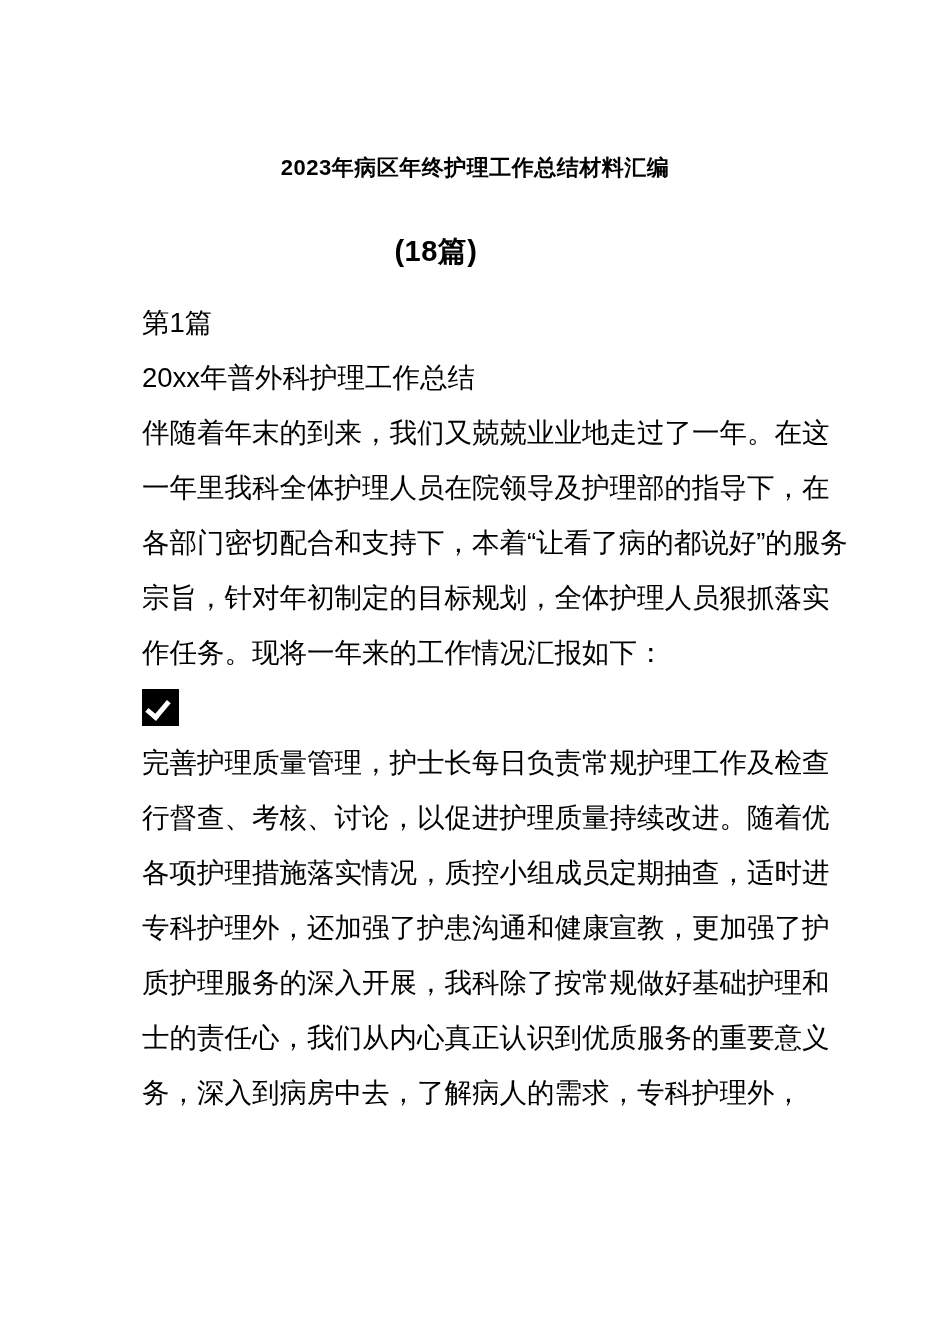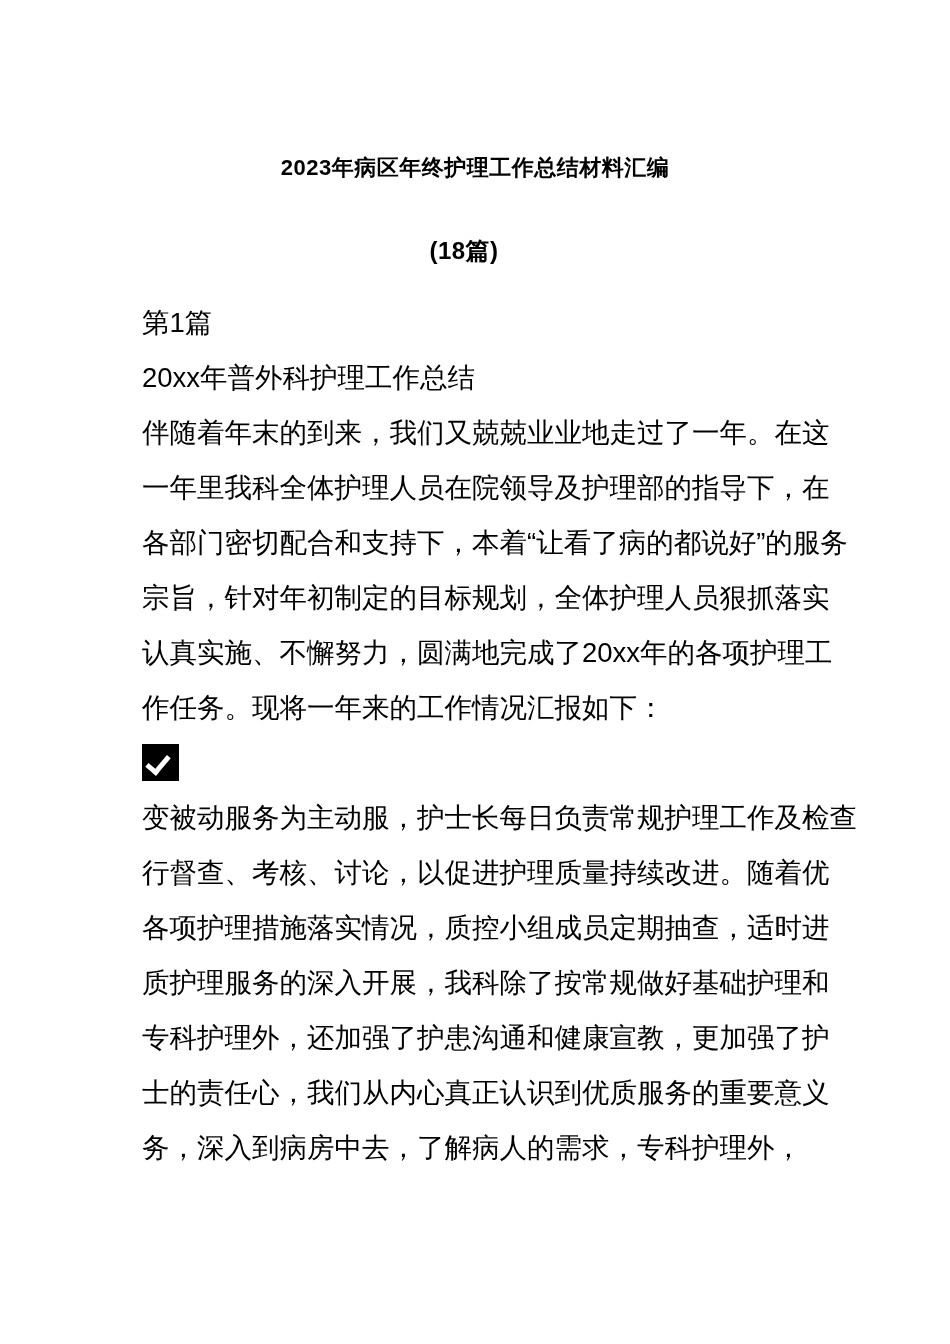--- a/index.html
+++ b/index.html
@@ -30,26 +30,25 @@
     letter-spacing: 0.5px;
     line-height: 40px;
     white-space: nowrap;
   }
   .doc-subtitle {
     position: absolute;
     left: 0;
     top: 231px;
     width: 872px;
     text-align: center;
-    font-size: 24px;
+    font-size: 29px;
     font-weight: bold;
     letter-spacing: 0.5px;
     line-height: 40px;
     white-space: nowrap;
-    padding-left: 28px;
   }
   .body-block {
     position: absolute;
     left: 142px;
     top: 295px;
     width: 672px;
   }
   .line {
     height: 55px;
     line-height: 55px;
@@ -111,44 +110,41 @@
     </div>
     <div class="line justify">
       <span>一年里我科全体护理人员在院领导及护理部的指导下，在</span>
     </div>
     <div class="line justify">
       <span>各部门密切配合和支持下，本着“让看了病的都说好”的服务</span>
     </div>
     <div class="line justify">
       <span>宗旨，针对年初制定的目标规划，全体护理人员狠抓落实</span>
     </div>
-    <div class="line justify">
-      <span>认真实施、不懈努力，圆满地完成了20xx年的各项护理工</span>
-    </div>
     <div class="line">作任务。现将一年来的工作情况汇报如下：</div>
 
     <div class="checkbox-line">
       <span class="checkbox-glyph"></span>
     </div>
 
 
     <div class="line justify">
-      <span>变被动服务为主动服，护士长每日负责常规护理工作及检查</span>
+      <span>完善护理质量管理，护士长每日负责常规护理工作及检查</span>
     </div>
     <div class="line justify">
       <span>行督查、考核、讨论，以促进护理质量持续改进。随着优</span>
     </div>
     <div class="line justify">
       <span>各项护理措施落实情况，质控小组成员定期抽查，适时进</span>
     </div>
     <div class="line justify">
-      <span>质护理服务的深入开展，我科除了按常规做好基础护理和</span>
+      <span>专科护理外，还加强了护患沟通和健康宣教，更加强了护</span>
     </div>
     <div class="line justify">
-      <span>专科护理外，还加强了护患沟通和健康宣教，更加强了护</span>
+      <span>质护理服务的深入开展，我科除了按常规做好基础护理和</span>
     </div>
     <div class="line justify">
       <span>士的责任心，我们从内心真正认识到优质服务的重要意义</span>
     </div>
     <div class="line justify">
       <span>务，深入到病房中去，了解病人的需求，专科护理外，</span>
     </div>
 
   </div>
 </div>

